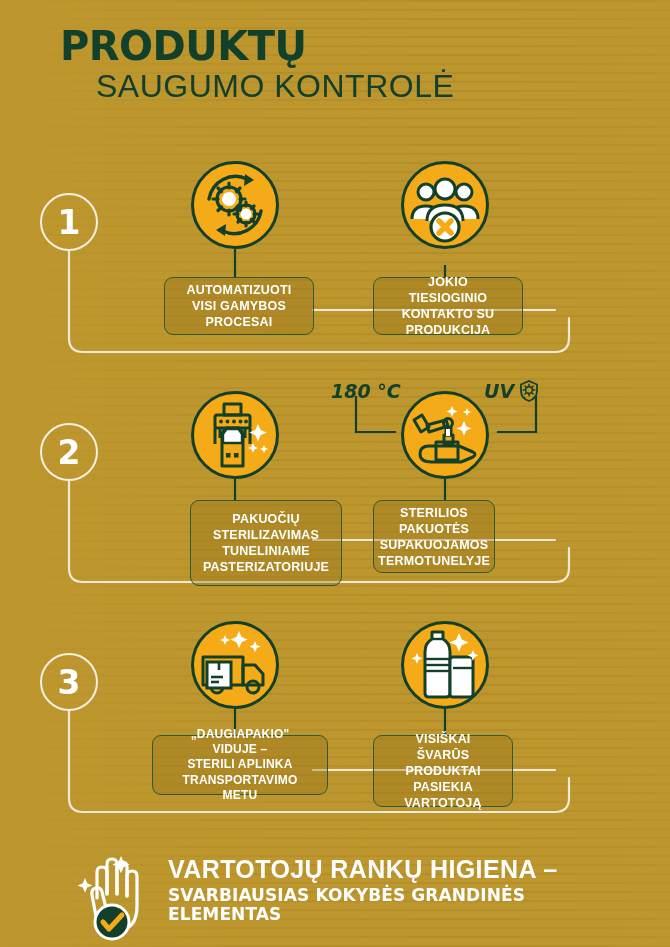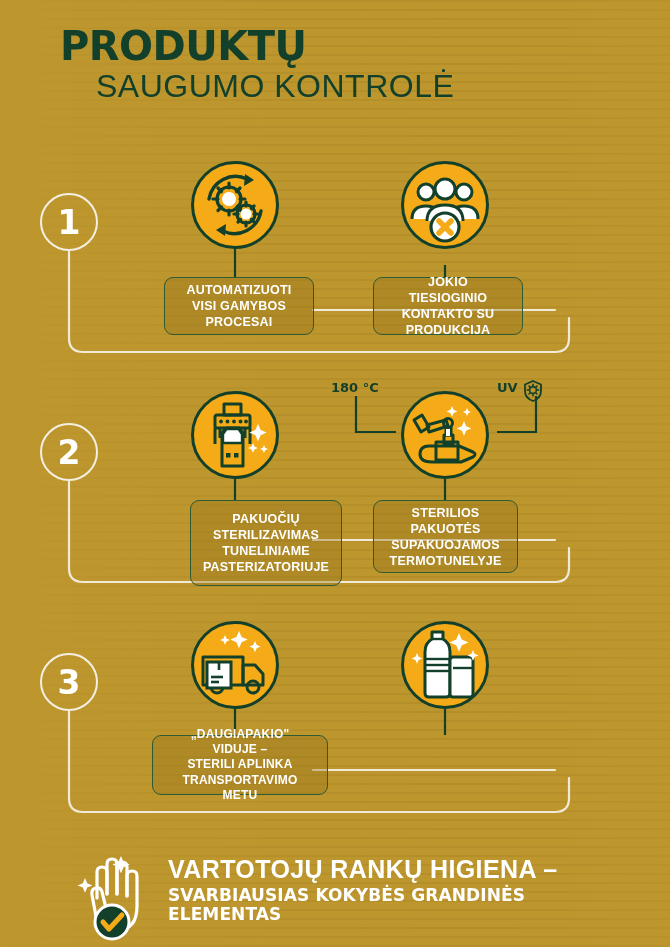--- a/index.html
+++ b/index.html
@@ -64,22 +64,22 @@
     background:rgba(150,116,26,.38);
     border:1.6px solid #2e5b34;border-radius:9px;
     display:flex;align-items:center;justify-content:center;
     text-align:center;color:#ffffff;
     font-size:12.5px;font-weight:bold;line-height:1.28;
     letter-spacing:.2px;padding:6px 16px;
   }
 
   
   .annot{
-    position:absolute;color:#13402a;font-weight:bold;font-size:13px;
-    font-family:"DejaVu Sans",sans-serif;display:flex;gap:5px;
+    position:absolute;color:#13402a;font-weight:bold;font-size:19px;
+    font-family:"DejaVu Sans",sans-serif;display:flex;gap:5px;font-style:italic;
   }
 
   
   .footer{position:absolute;left:5px;top:845px;width:532px;height:102px;}
   .footer-text{position:absolute;left:163px;top:10px;width:470px;color:#ffffff;}
   .footer-l1{font-size:25px;font-weight:bold;letter-spacing:.4px;line-height:1.15;
     font-family:"Liberation Sans",sans-serif;}
   .footer-l2{font-size:17px;font-weight:bold;letter-spacing:.1px;line-height:1.15;margin-top:2px;
     font-family:"DejaVu Sans",sans-serif;}
   .footer-icon{position:absolute;left:62px;top:5px;width:92px;height:92px;}
@@ -196,21 +196,21 @@
   </div>
 
   <div class="num-badge" style="left:40px;top:423px;">
     <span>2</span>
   </div>
 
   <div class="annot" style="left:331px;top:380px;">
     <span>180 °C</span>
   </div>
 
-  <div class="annot" style="left:497px;top:380px;">
+  <div class="annot" style="left:484px;top:380px;">
     <span>UV</span>
     <svg width="20" height="22" viewBox="0 0 20 22">
       <path d="M10,1 L18,4.5 V11 q0,7 -8,10 q-8,-3 -8,-10 V4.5 Z" fill="none" stroke="#13402a" stroke-width="1.8"></path>
       <circle cx="10" cy="10" r="3.4" fill="none" stroke="#13402a" stroke-width="1.6"></circle>
       <g stroke="#13402a" stroke-width="1.5" stroke-linecap="round">
         <line x1="10" y1="4.2" x2="10" y2="5.8"></line>
           <line x1="10" y1="14.2" x2="10" y2="15.8"></line>
         <line x1="4.2" y1="10" x2="5.8" y2="10"></line>
           <line x1="14.2" y1="10" x2="15.8" y2="10"></line>
         <line x1="6" y1="6" x2="7.1" y2="7.1"></line>
@@ -270,21 +270,21 @@
 
   <div class="label-box" style="left:164px;top:500px;width:152px;height:86px;margin-left:26px;">
     <div>
       <div>PAKUOČIŲ</div>
       <div>STERILIZAVIMAS</div>
       <div>TUNELINIAME</div>
       <div>PASTERIZATORIUJE</div>
     </div>
   </div>
 
-  <div class="label-box" style="left:373px;top:500px;width:145px;height:73px;text-align:center;">
+  <div class="label-box" style="left:373px;top:500px;width:122px;height:73px;text-align:center;">
     <div>
       <div>STERILIOS</div>
       <div>PAKUOTĖS</div>
       <div>SUPAKUOJAMOS</div>
       <div>TERMOTUNELYJE</div>
     </div>
   </div>
 
   <div class="num-badge" style="left:40px;top:653px;">
     <span>3</span>
@@ -332,20 +332,28 @@
   </div>
 
   <div class="label-box" style="left:152px;top:735px;width:176px;height:60px;font-size:12px;">
     <div>
       <div>„DAUGIAPAKIO"  VIDUJE –</div>
       <div>STERILI APLINKA</div>
       <div>TRANSPORTAVIMO METU</div>
     </div>
   </div>
 
+  <div class="label-box" style="left:373px;top:735px;width:140px;height:72px;">
+    <div>
+      <div>VISIŠKAI ŠVARŪS</div>
+      <div>PRODUKTAI</div>
+      <div>PASIEKIA</div>
+      <div>VARTOTOJĄ</div>
+    </div>
+  </div>
 
   <div class="footer">
     <svg class="footer-icon" viewBox="0 0 92 92">
       <g fill="none" stroke="#ffffff" stroke-width="3.2" stroke-linejoin="round" stroke-linecap="round">
         <path d="M30,48 V22 q0,-5 5,-5 q5,0 5,5 v22"></path>
         <path d="M40,44 V14 q0,-5 5,-5 q5,0 5,5 v30"></path>
         <path d="M50,44 V17 q0,-5 5,-5 q5,0 5,5 v29"></path>
         <path d="M60,46 V26 q0,-5 5,-5 q5,0 5,5 v30 q0,24 -20,24 q-20,0 -22,-19
                  l-3,-16 q-1,-6 4,-7 q5,-1 6,4 l3,12"></path>
       </g>

